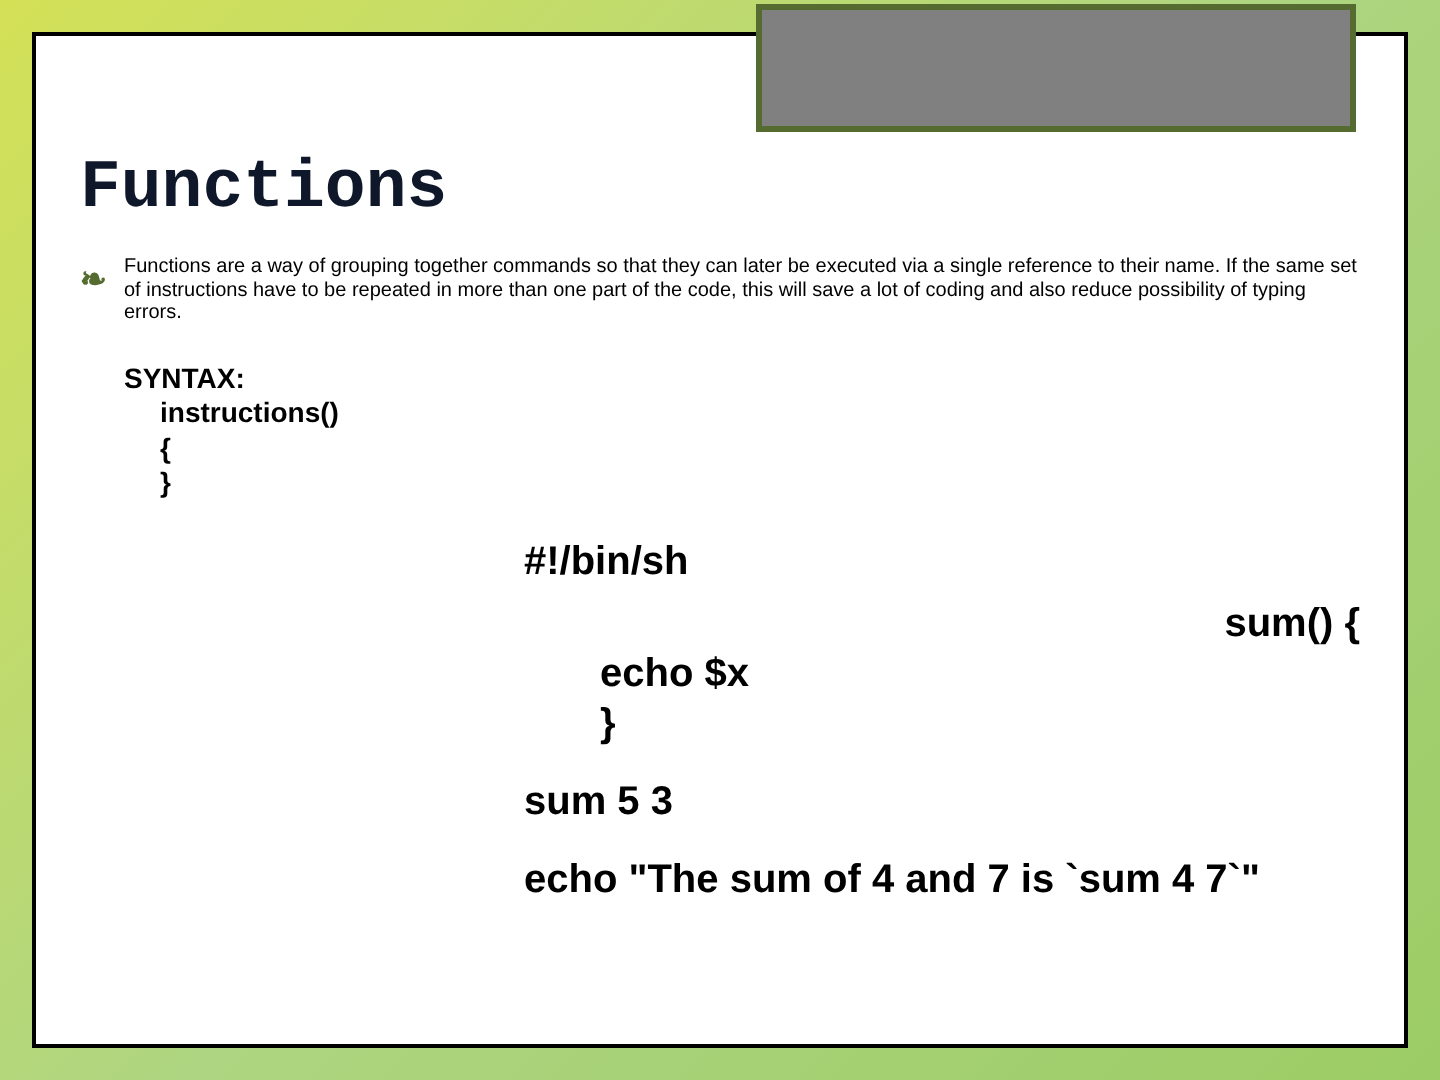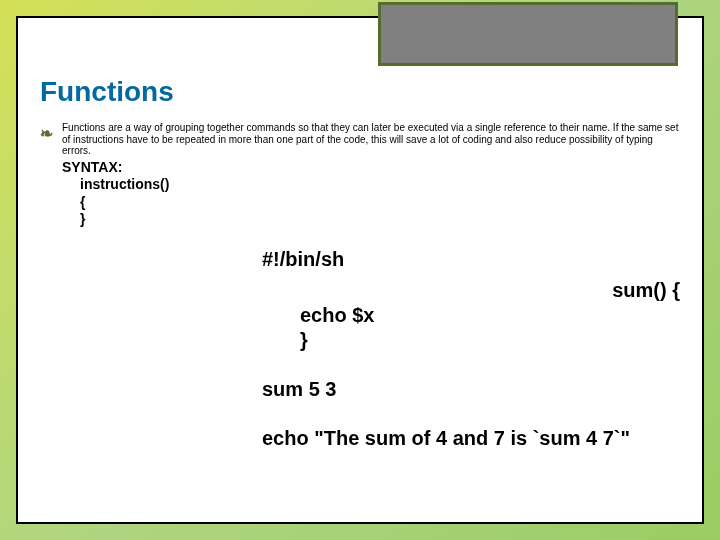--- a/index.html
+++ b/index.html
@@ -23,25 +23,25 @@
   .title-box {
     position: absolute;
     top: -16px;
     right: 24px;
     width: 300px;
     height: 64px;
     background: #808080;
     border: 3px solid #556b2f;
   }
   .title {
-    font-size: 28px;
+    font-size: 34px;
     font-weight: bold;
-    color: #0369a1;
+    color: #0f172a;
     padding: 58px 0 0 22px;
-    font-family: Liberation Sans, sans-serif;
+    font-family: Liberation Mono, monospace;
   }
   .content {
     padding: 14px 22px 0 44px;
     font-family: Arial, sans-serif;
     color: #000;
     position: relative;
   }
   .bullet {
     position: absolute;
     left: 22px;
@@ -51,36 +51,36 @@
     font-weight: bold;
   }
   .para {
     font-size: 10px;
     line-height: 1.15;
   }
   .syntax {
     font-size: 14px;
     font-weight: bold;
     line-height: 1.25;
-    margin-top: 2px;
+    margin-top: 18px;
   }
   .indent1 { padding-left: 18px; }
   .indent2 { padding-left: 36px; }
   .code-block {
     font-family: Candara, "Segoe UI", Arial, sans-serif;
     font-size: 20px;
     font-weight: bold;
     color: #000;
     margin-left: 200px;
     margin-top: 18px;
     line-height: 1.25;
   }
   .cb-indent1 { padding-left: 16px; text-align: right; }
   .cb-indent2 { padding-left: 38px; }
-  .mt { margin-top: 24px; }
+  .mt { margin-top: 14px; }
 </style>
 </head>
 <body>
 
 <div class="slide">
   <div class="title-box"></div>
   <h1 class="title">Functions</h1>
 
   <div class="content">
     <span class="bullet">❧</span>

